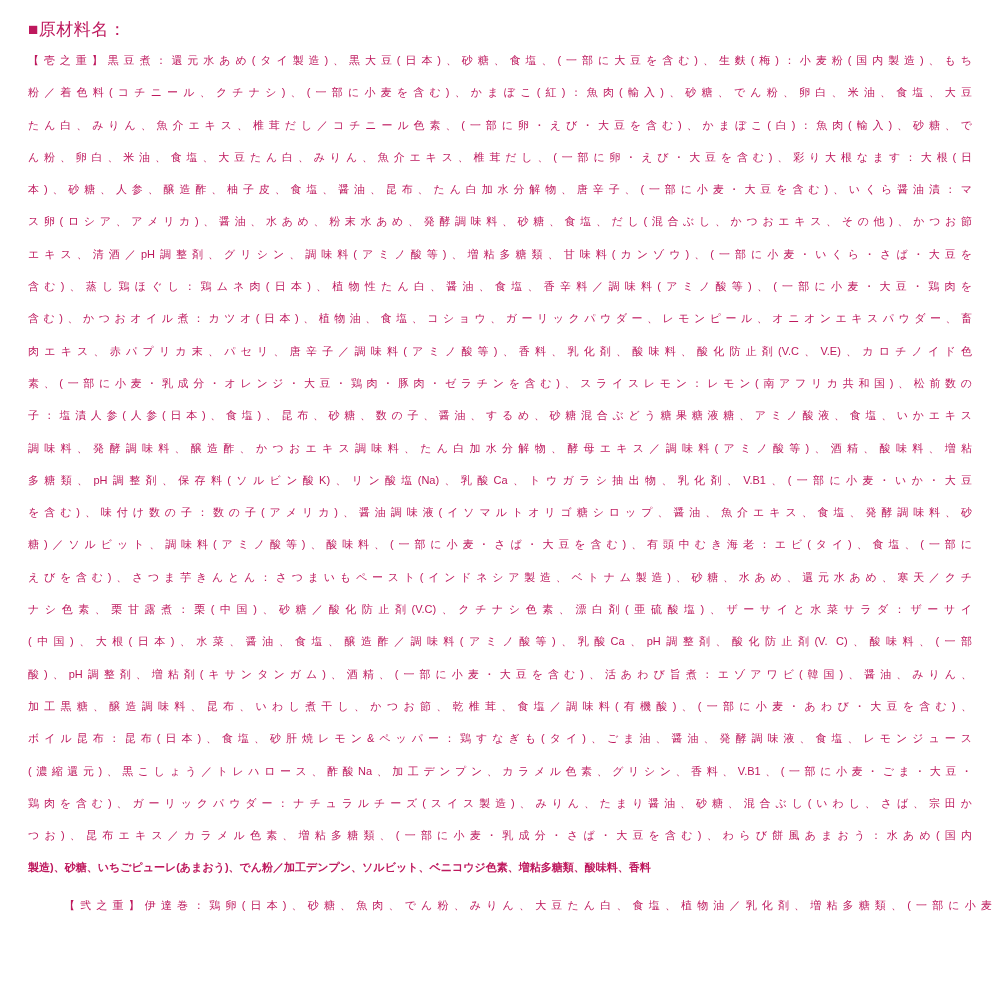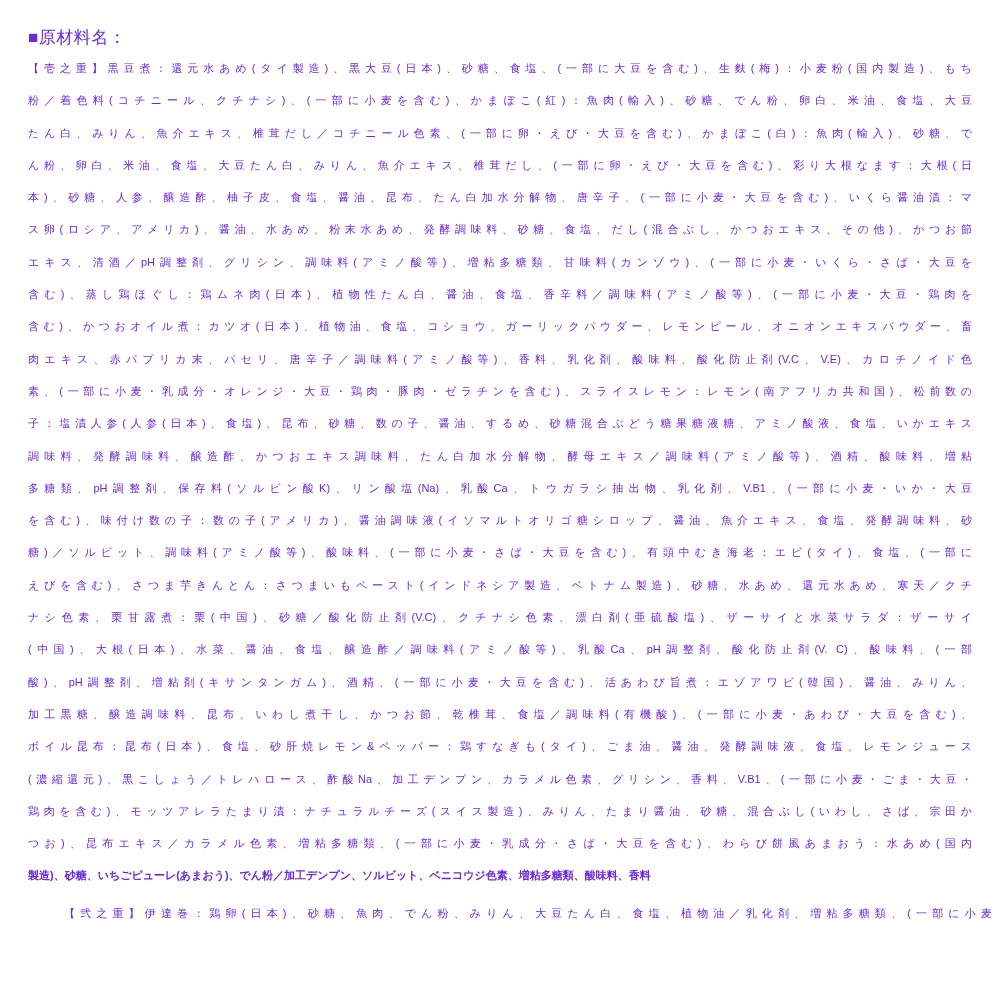--- a/index.html
+++ b/index.html
@@ -6,23 +6,23 @@
   html, body {
     width: 1000px;
     height: 1000px;
     background: #ffffff;
     font-family: "Liberation Sans", sans-serif;
     overflow: hidden;
   }
   .doc {
     position: absolute;
     left: 28px;
-    top: 24px;
+    top: 16px;
     width: 944px;
-    color: #6d28d9;
+    color: #be185d;
   }
   .heading {
     font-size: 17px;
     line-height: 28px;
     height: 28px;
     text-align: left;
     letter-spacing: 0.5px;
   }
   .paragraph { width: 100%; }
   .paragraph + .paragraph { margin-top: 5px; margin-left: 36px; }
@@ -63,21 +63,21 @@
         <div class="line">多糖類、pH調整剤、保存料(ソルビン酸K)、リン酸塩(Na)、乳酸Ca、トウガラシ抽出物、乳化剤、V.B1、(一部に小麦・いか・大豆</div>
         <div class="line">を含む)、味付け数の子：数の子(アメリカ)、醤油調味液(イソマルトオリゴ糖シロップ、醤油、魚介エキス、食塩、発酵調味料、砂</div>
         <div class="line">糖)／ソルビット、調味料(アミノ酸等)、酸味料、(一部に小麦・さば・大豆を含む)、有頭中むき海老：エビ(タイ)、食塩、(一部に</div>
         <div class="line">えびを含む)、さつま芋きんとん：さつまいもペースト(インドネシア製造、ベトナム製造)、砂糖、水あめ、還元水あめ、寒天／クチ</div>
         <div class="line">ナシ色素、栗甘露煮：栗(中国)、砂糖／酸化防止剤(V.C)、クチナシ色素、漂白剤(亜硫酸塩)、ザーサイと水菜サラダ：ザーサイ</div>
         <div class="line">(中国)、大根(日本)、水菜、醤油、食塩、醸造酢／調味料(アミノ酸等)、乳酸Ca、pH調整剤、酸化防止剤(V. C)、酸味料、(一部</div>
         <div class="line">酸)、pH調整剤、増粘剤(キサンタンガム)、酒精、(一部に小麦・大豆を含む)、活あわび旨煮：エゾアワビ(韓国)、醤油、みりん、</div>
         <div class="line">加工黒糖、醸造調味料、昆布、いわし煮干し、かつお節、乾椎茸、食塩／調味料(有機酸)、(一部に小麦・あわび・大豆を含む)、</div>
         <div class="line">ボイル昆布：昆布(日本)、食塩、砂肝焼レモン&amp;ペッパー：鶏すなぎも(タイ)、ごま油、醤油、発酵調味液、食塩、レモンジュース</div>
         <div class="line">(濃縮還元)、黒こしょう／トレハロース、酢酸Na、加工デンプン、カラメル色素、グリシン、香料、V.B1、(一部に小麦・ごま・大豆・</div>
-        <div class="line">鶏肉を含む)、モッツアレラたまり漬：ナチュラルチーズ(スイス製造)、みりん、たまり醤油、砂糖、混合ぶし(いわし、さば、宗田か</div>
+        <div class="line">鶏肉を含む)、ガーリックパウダー：ナチュラルチーズ(スイス製造)、みりん、たまり醤油、砂糖、混合ぶし(いわし、さば、宗田か</div>
         <div class="line">つお)、昆布エキス／カラメル色素、増粘多糖類、(一部に小麦・乳成分・さば・大豆を含む)、わらび餅風あまおう：水あめ(国内</div>
         <div class="line no-justify">製造)、砂糖、いちごピューレ(あまおう)、でん粉／加工デンプン、ソルビット、ベニコウジ色素、増粘多糖類、酸味料、香料</div>
       </div>
       <div class="paragraph">
         <div class="line">【弐之重】伊達巻：鶏卵(日本)、砂糖、魚肉、でん粉、みりん、大豆たん白、食塩、植物油／乳化剤、増粘多糖類、(一部に小麦・</div>
       </div>
     </div>
 </div>
 
 </body></html>

